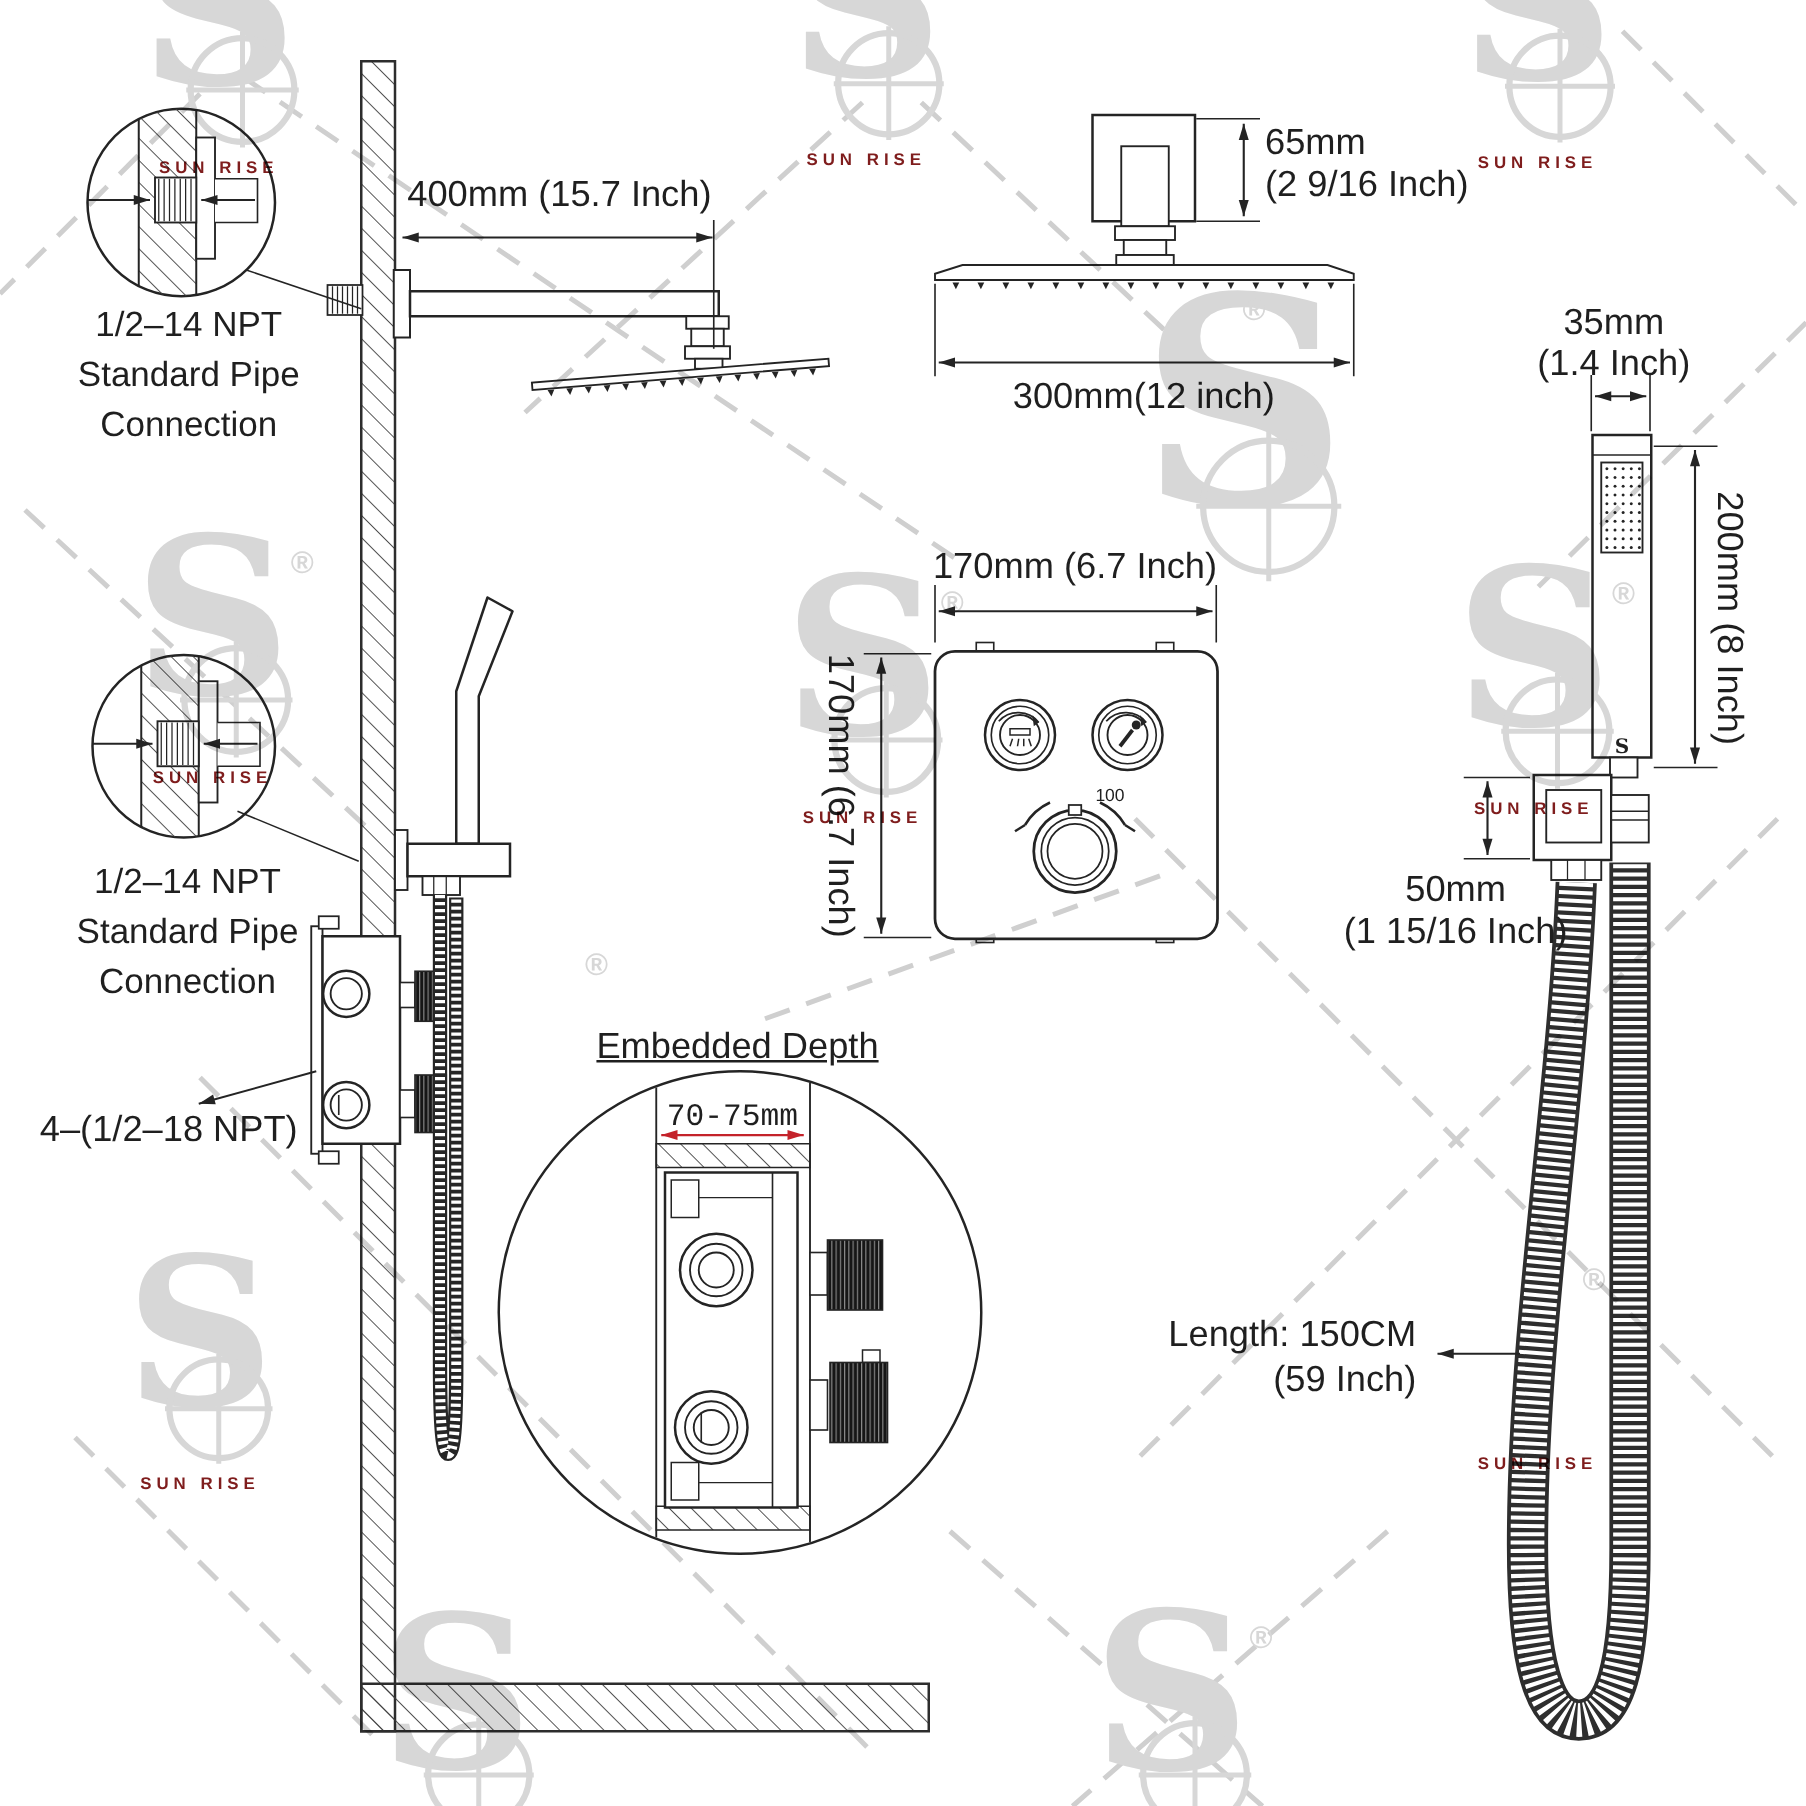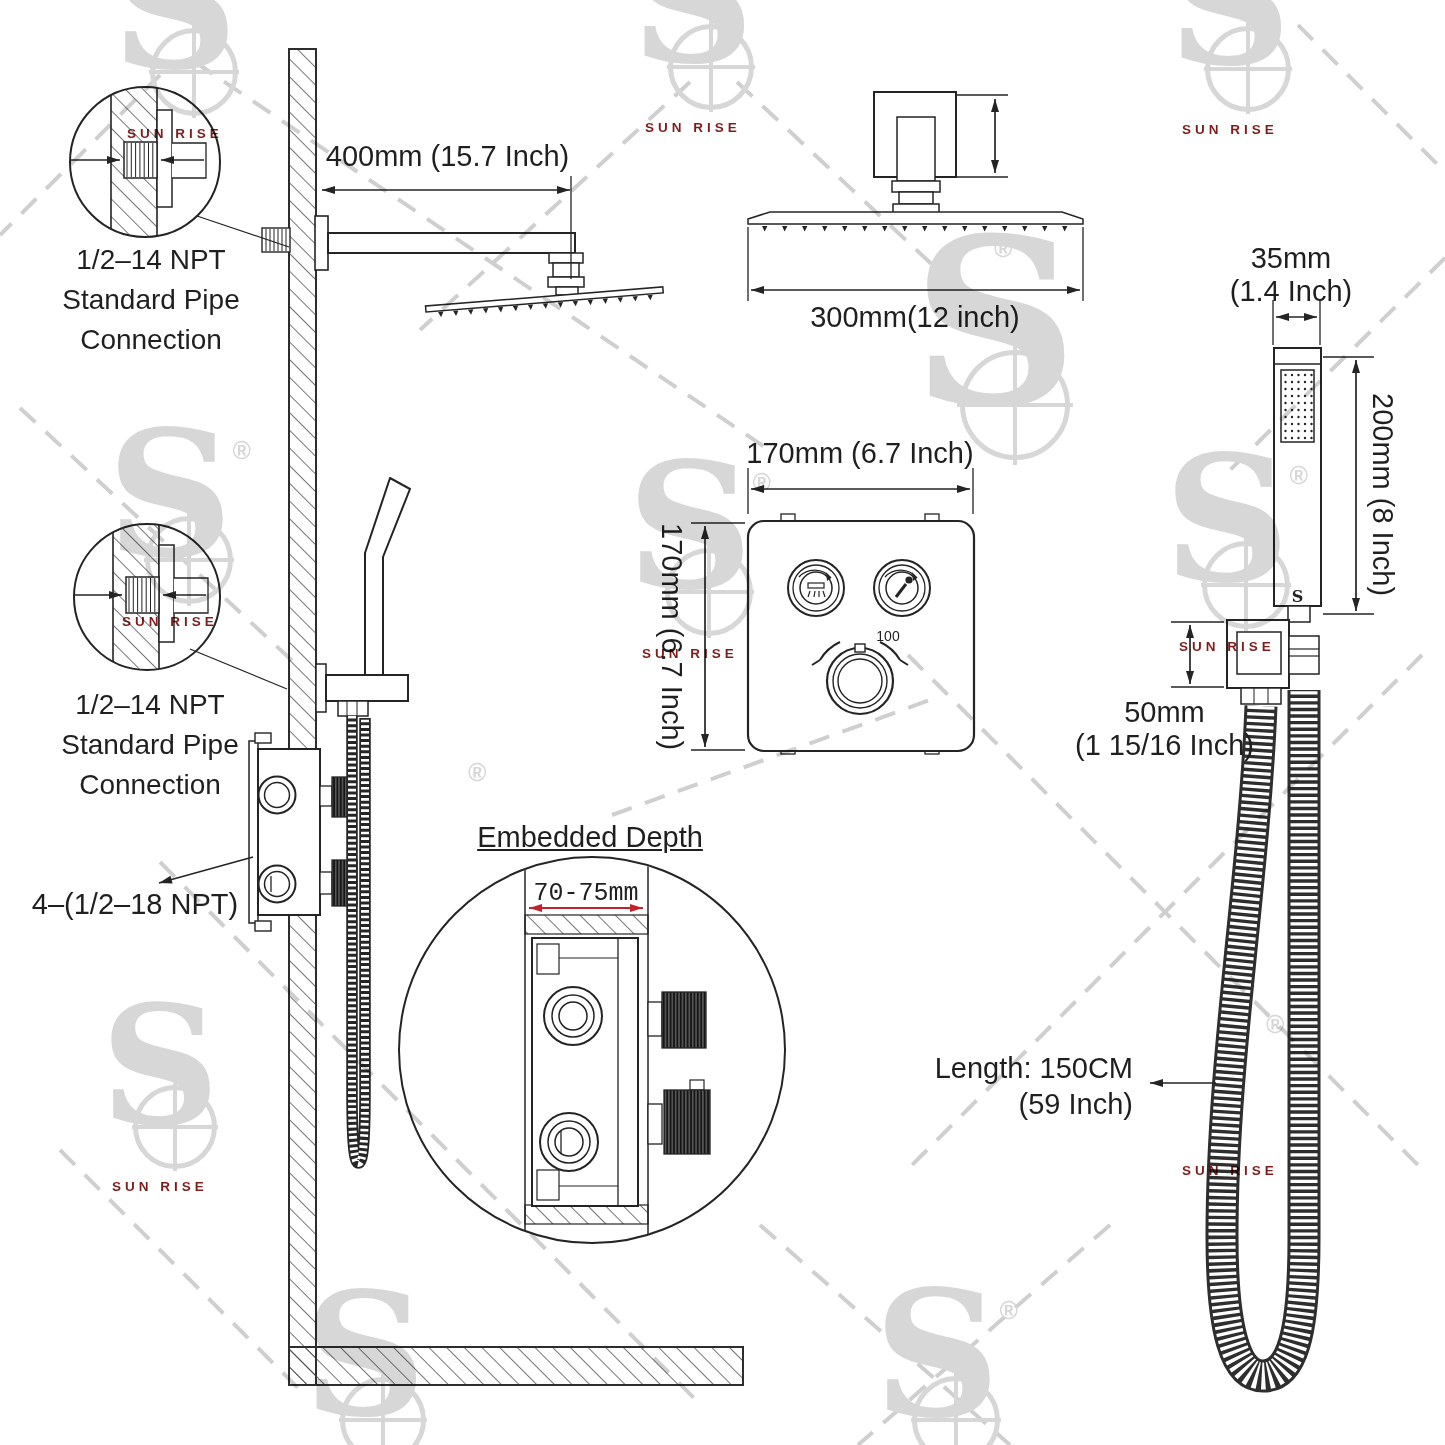--- a/index.html
+++ b/index.html
@@ -391,20 +391,24 @@
 </svg>
 
 <div class="lbl" style="left:320px;top:139px;width:255px;">400mm (15.7 Inch)</div>
 
 <div class="lbl" style="left:28px;top:240px;width:246px;font-size:28px;line-height:1.42;">
   <span>1/2–14 NPT</span>
   <span class="ln2">Standard Pipe</span>
   <span class="ln2">Connection</span>
 </div>
 
+<div class="lbl" style="left:1012px;top:97px;width:200px;text-align:left;line-height:34px;">
+  <span>65mm</span>
+  <span class="ln2">(2 9/16 Inch)</span>
+</div>
 
 <div class="lbl" style="left:795px;top:300px;width:240px;">300mm(12 inch)</div>
 
 <div class="lbl" style="left:742px;top:436px;width:236px;">170mm (6.7 Inch)</div>
 
 <div class="lbl vlbl" style="left:649px;top:512px;height:250px;width:40px;">170mm (6.7 Inch)</div>
 
 <div class="lbl" style="left:1196px;top:242px;width:190px;line-height:33px;">
   <span>35mm</span>
   <span class="ln2">(1.4 Inch)</span>

